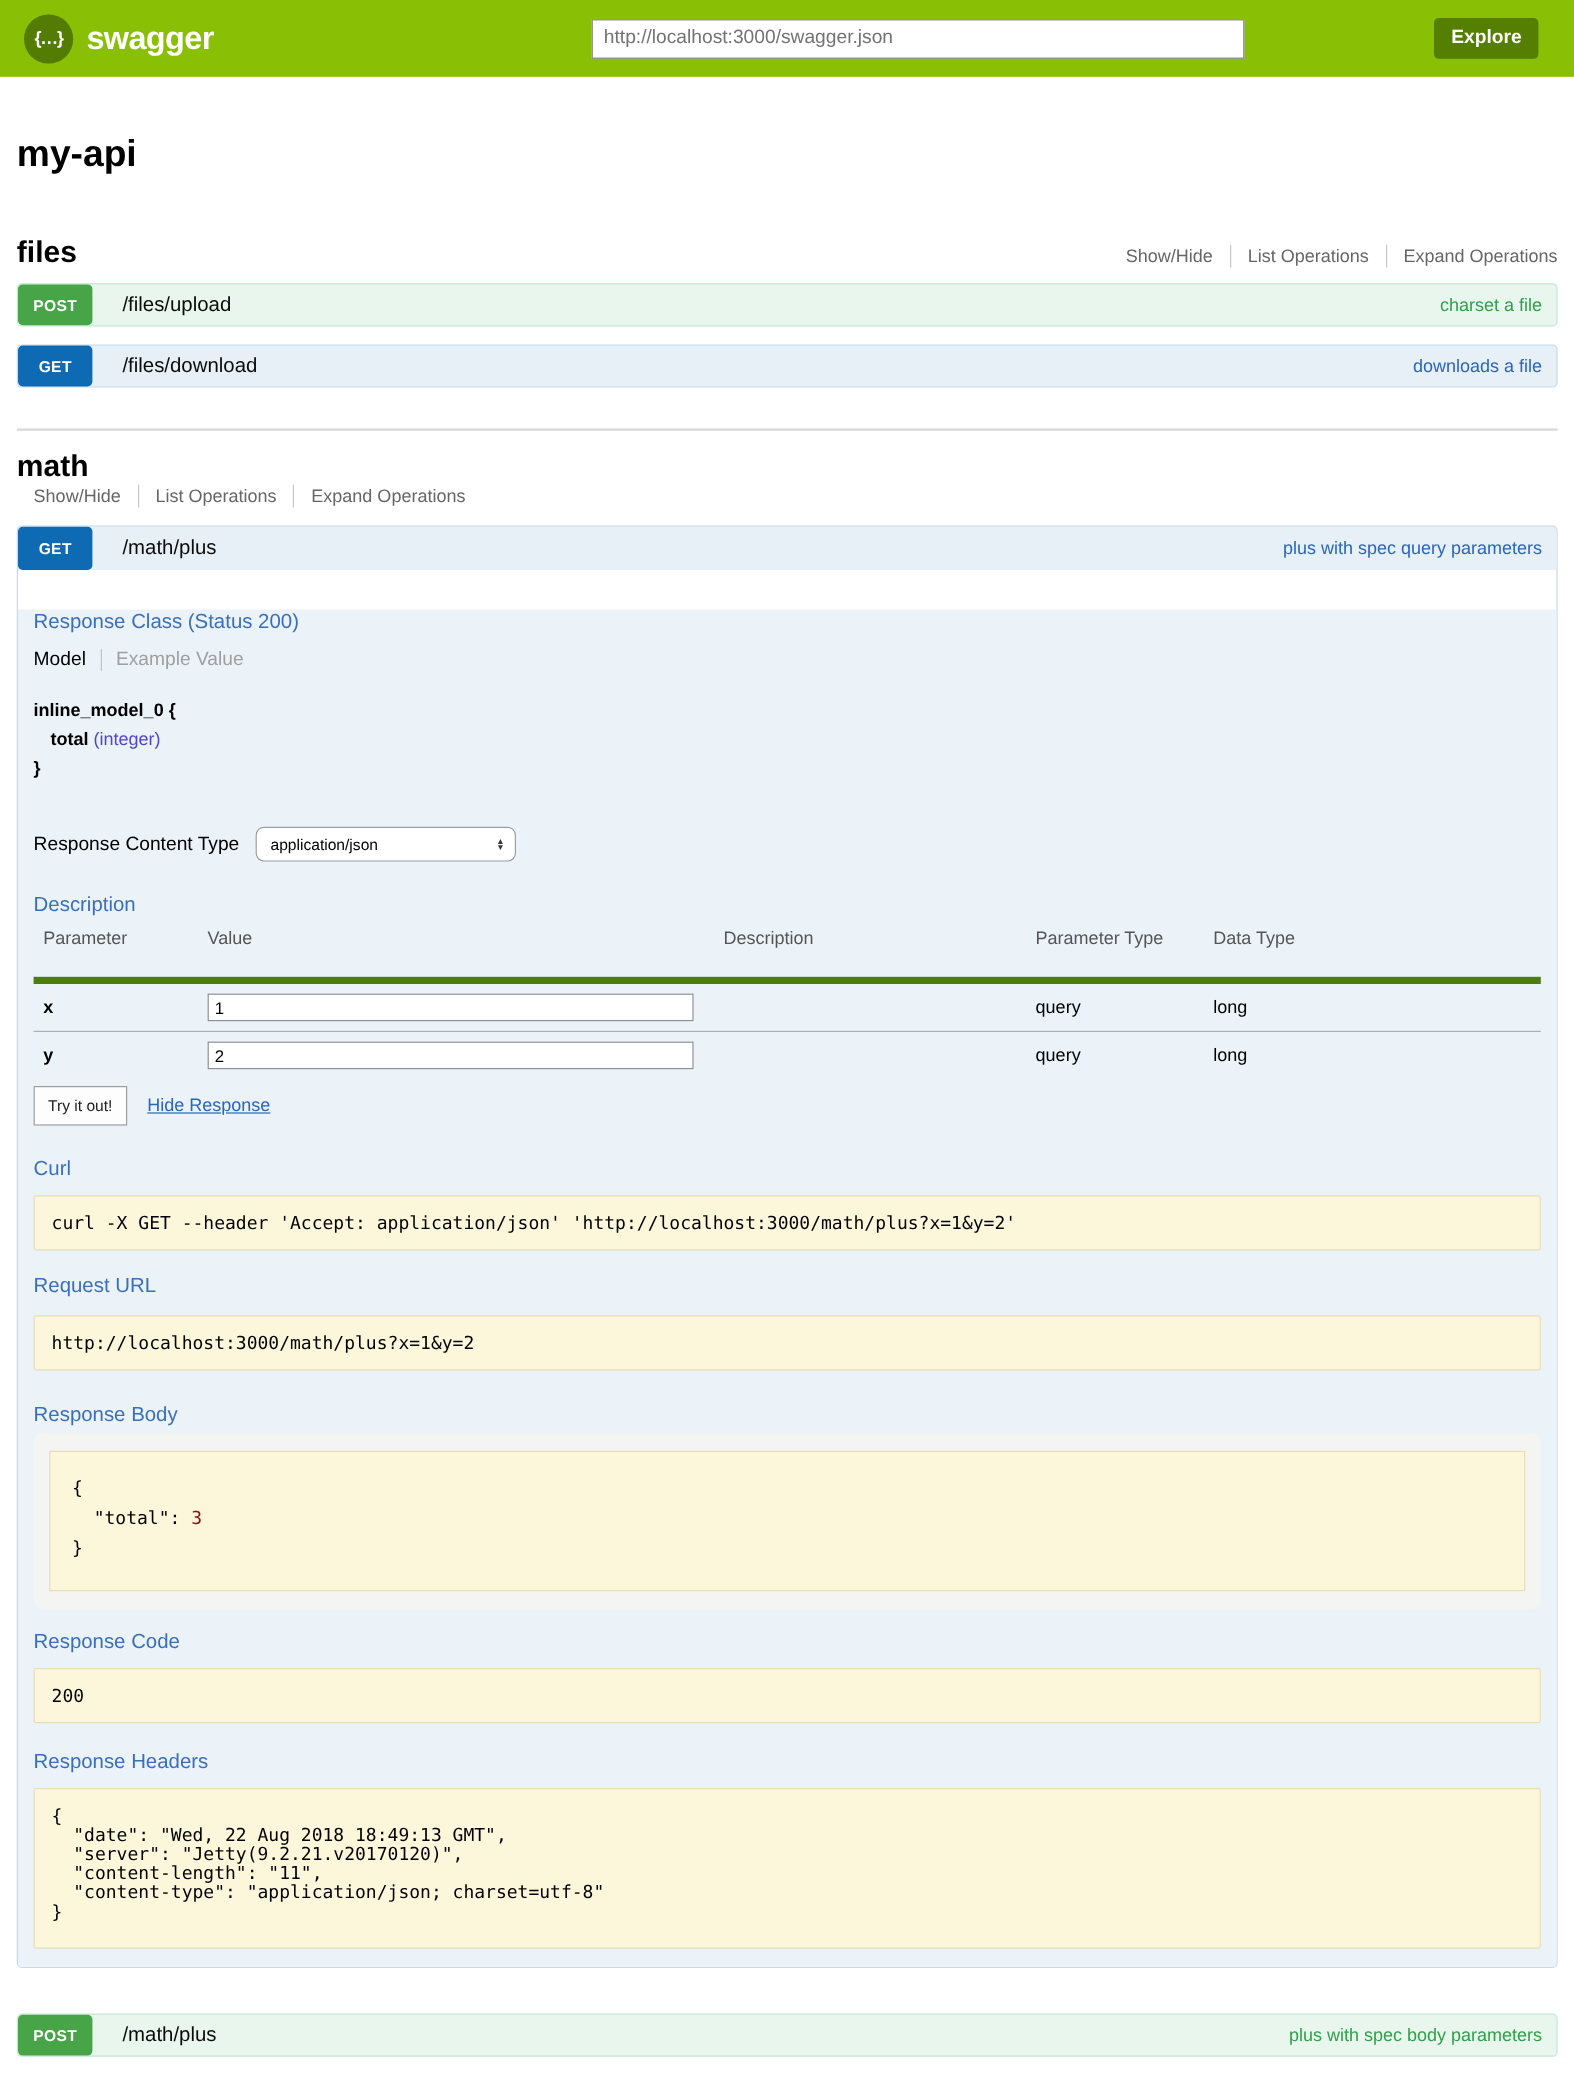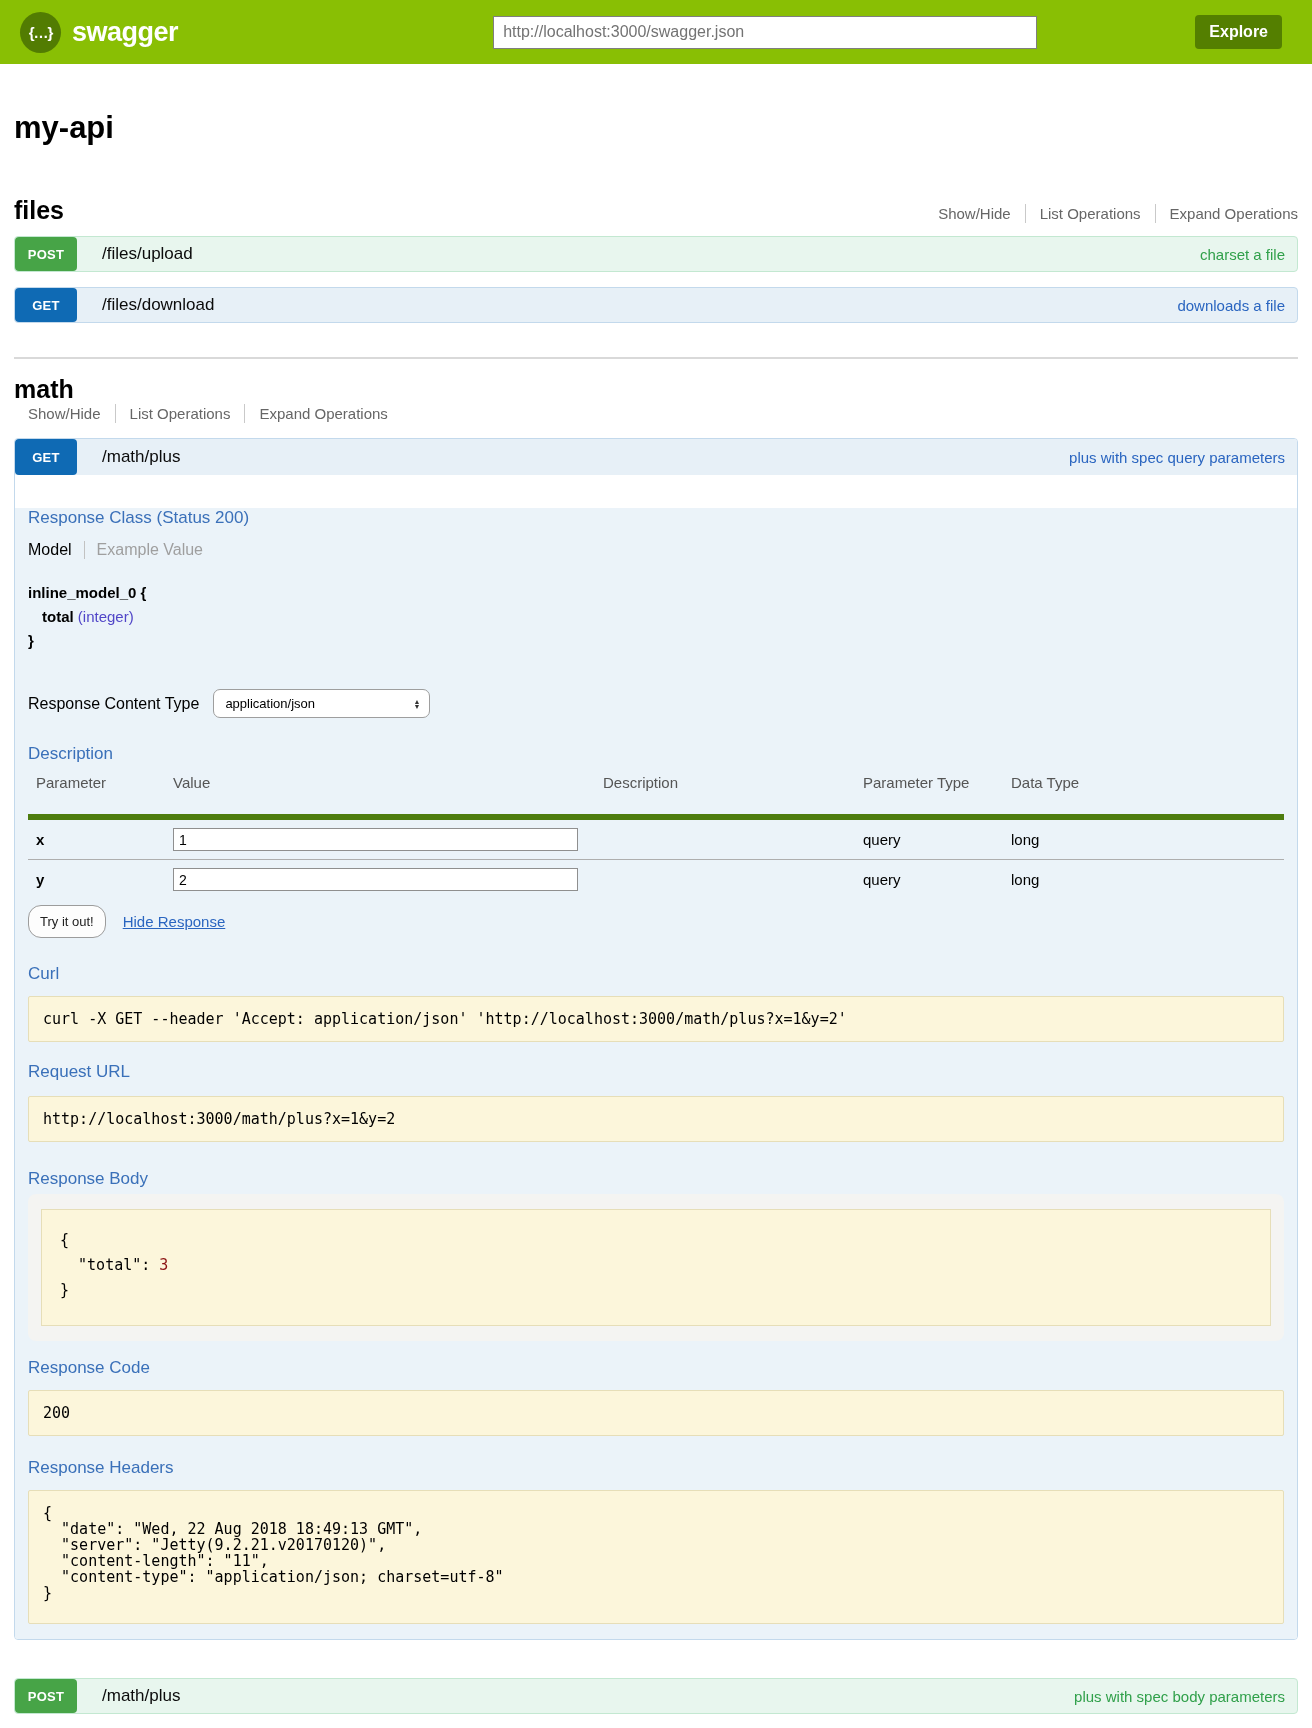--- a/index.html
+++ b/index.html
@@ -120,21 +120,21 @@
   .pname { font-weight: bold; font-size: 15px; color: #000; }
   .pval input {
     width: 405px; height: 23px;
     border: 1px solid #8f8f8f;
     font-size: 14px; padding: 1px 5px;
     font-family: "Liberation Sans", sans-serif;
   }
   .pcell { font-size: 15px; color: #000; }
   .tryout-row { display: flex; align-items: center; gap: 17px; margin-top: 6px; }
   .tryout-btn {
-    background: #fdfdfd; border: 1px solid #9c9c9c; border-radius: 13px;
+    background: #fdfdfd; border: 1px solid #9c9c9c; border-radius: 0;
     font-size: 13px; color: #222; padding: 8px 11px;
     font-family: "Liberation Sans", sans-serif; cursor: pointer;
   }
   .hide-response { color: #2a65c0; text-decoration: underline; font-size: 15px; cursor: pointer; }
   .mt-curl { margin-top: 26px; }
   .mt-requrl { margin-top: 20px; }
   .mt-respbody { margin-top: 27px; }
   .mt-respcode { margin-top: 17px; }
   .mt-respheaders { margin-top: 22px; }
   .code-box {

